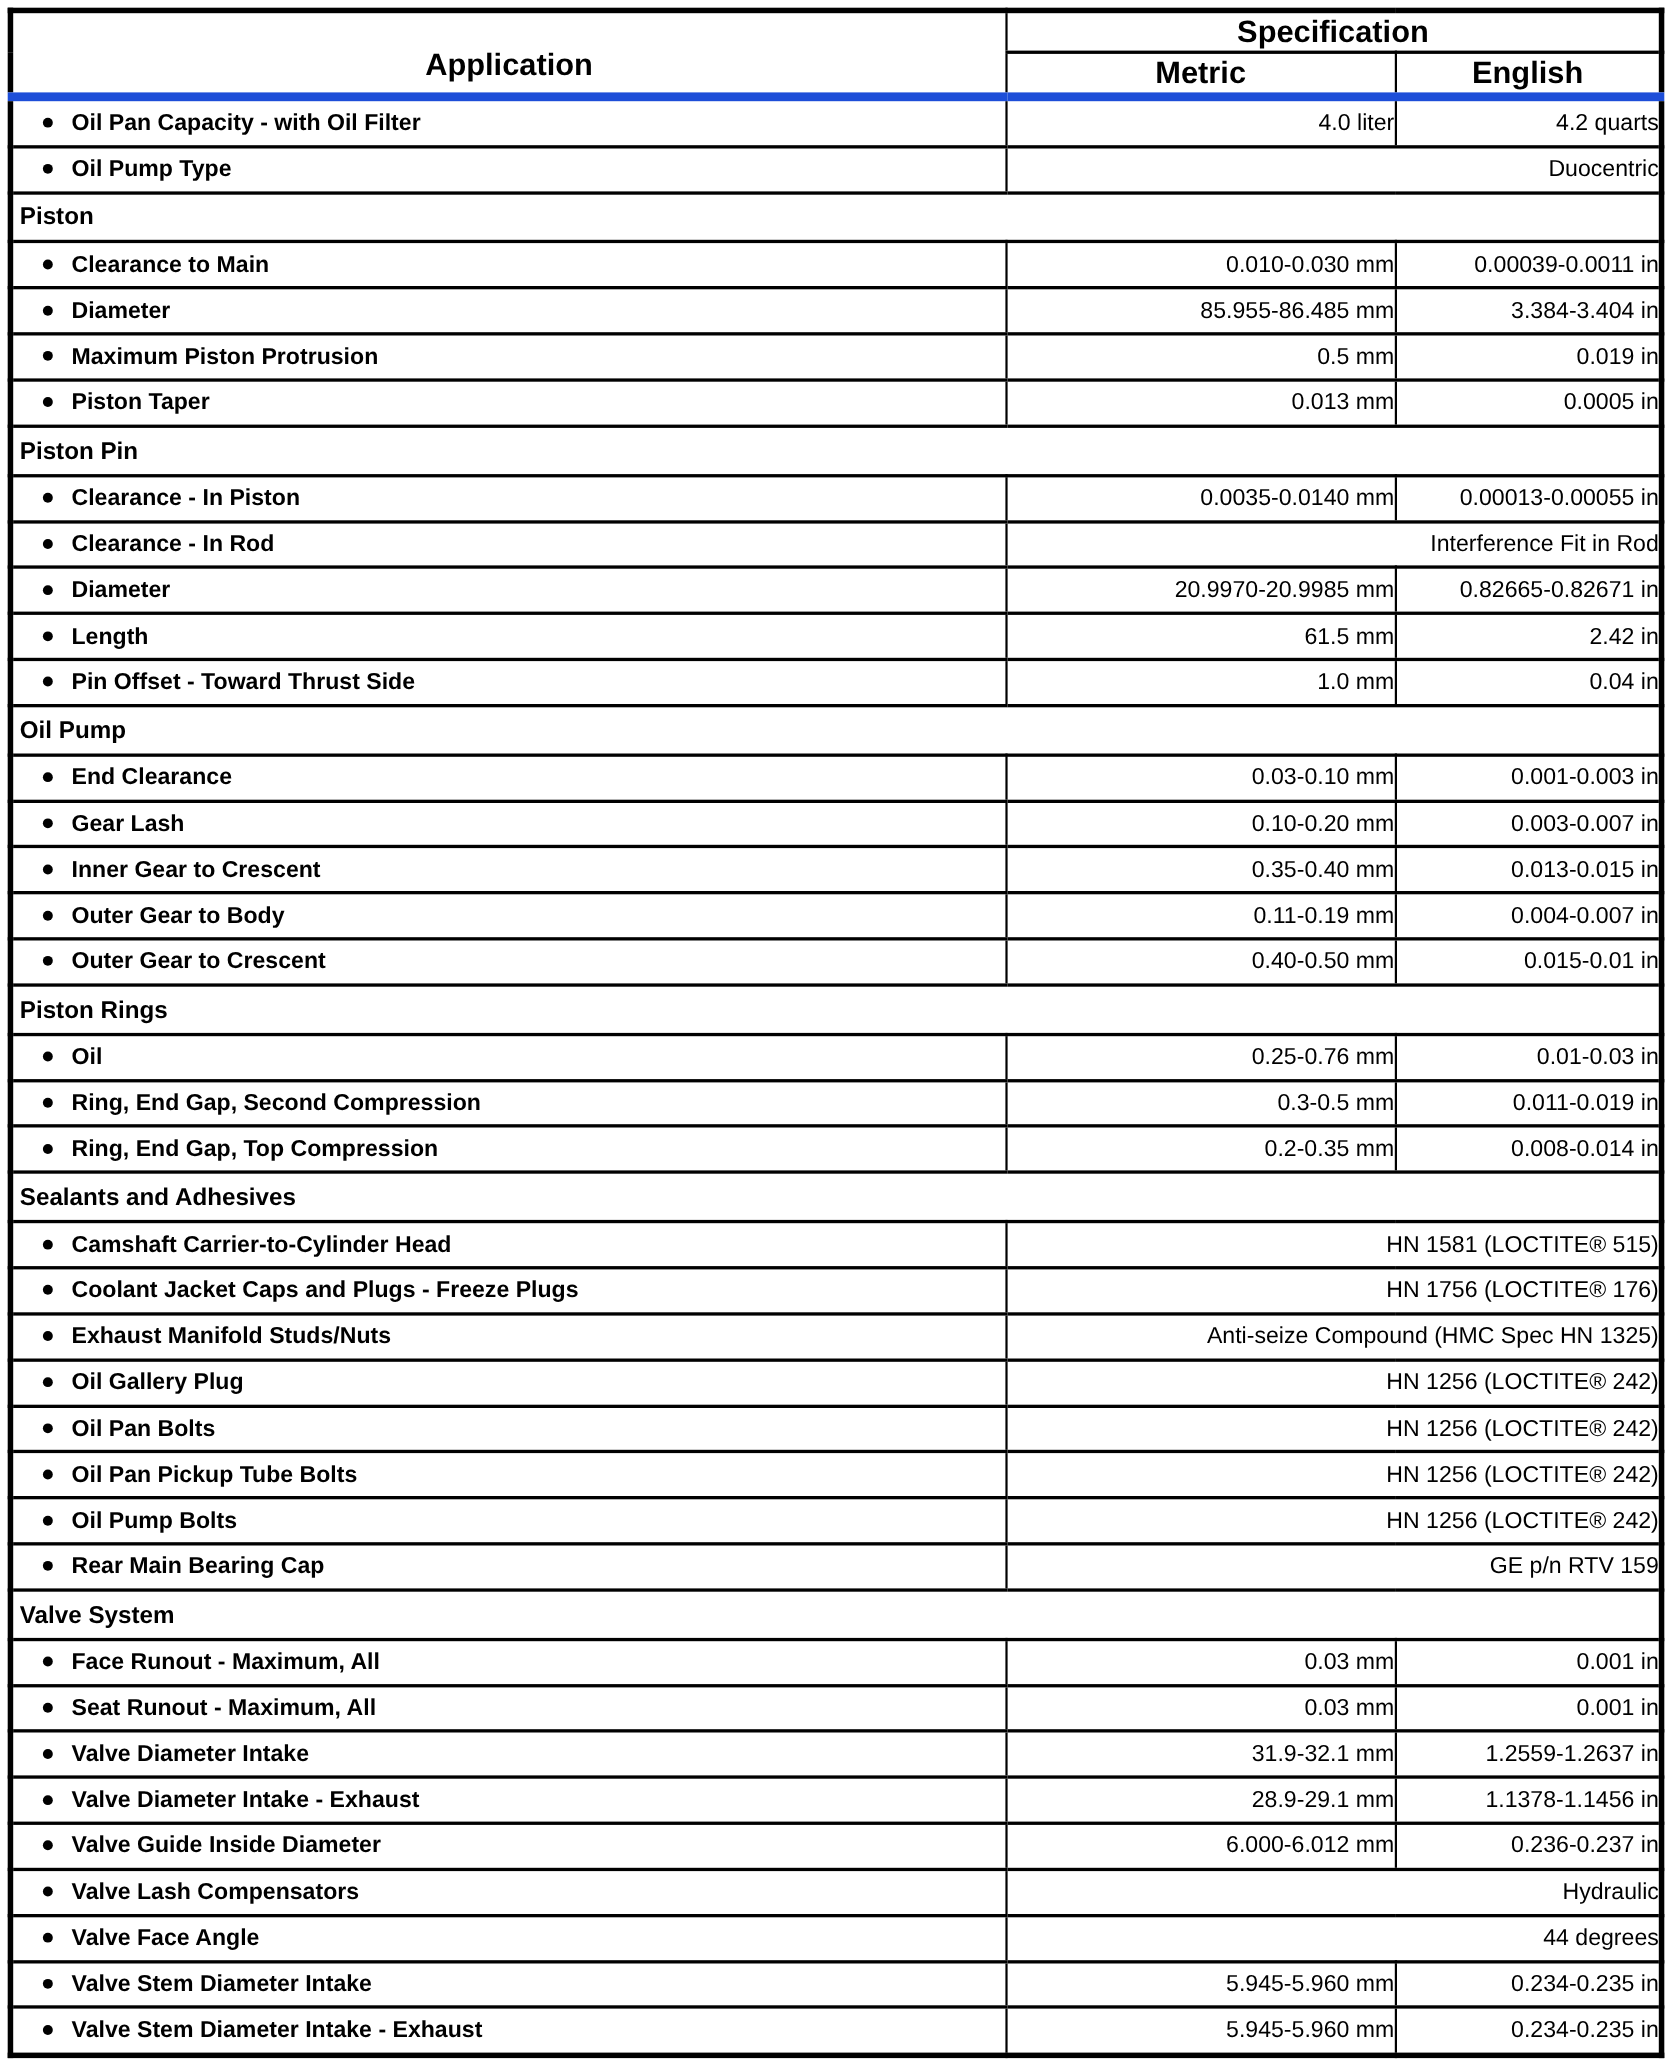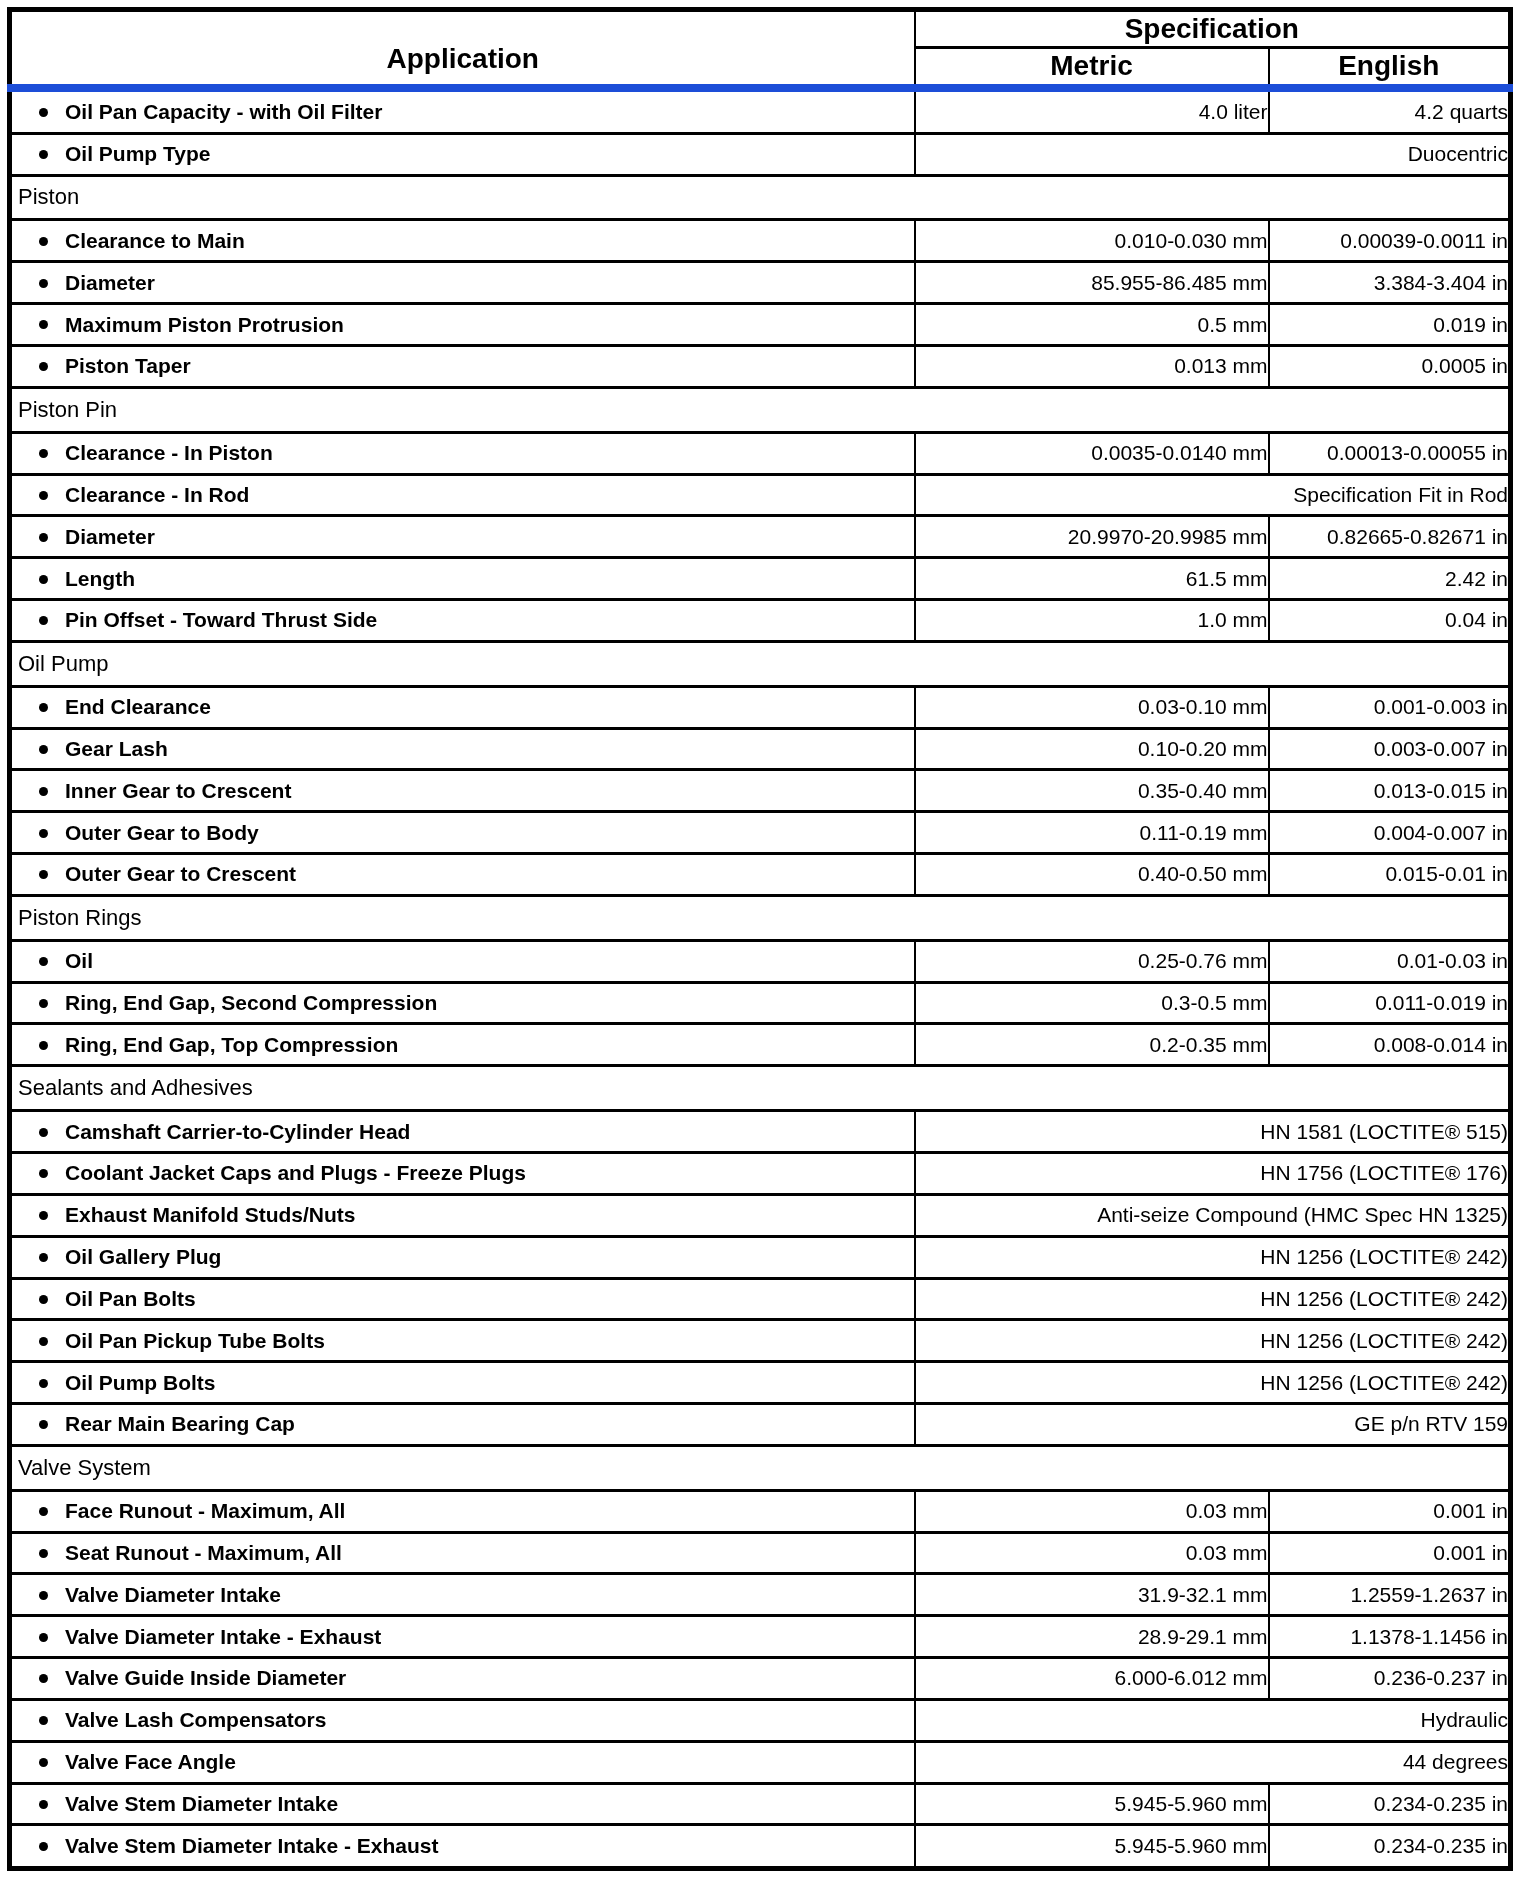--- a/index.html
+++ b/index.html
@@ -32,21 +32,21 @@
   thead tr.head-sub { height: 40px; }
   thead th {
     font-size: 28px; font-weight: bold;
     text-align: center; vertical-align: middle;
     background: #fff;
   }
   th.app-head { vertical-align: bottom; padding-bottom: 9px; }
   th.app-head, thead tr.head-sub th { border-bottom: 8px solid #1d4ed8; }
   tbody td { font-size: 21px; vertical-align: middle; }
   td.section-cell {
-    font-weight: normal; font-size: 22px;
+    font-weight: bold; font-size: 22px;
     text-align: left; padding-left: 6px;
   }
   td.label-cell { text-align: left; font-weight: bold; }
   .bullet {
     display: inline-block;
     width: 9px; height: 9px;
     background: #000; border-radius: 50%;
     margin: 0 17px 2px 27px;
     vertical-align: middle;
   }
@@ -108,21 +108,21 @@
         <tr>
           <td colspan="3" class="section-cell">Piston Pin</td>
         </tr>
         <tr>
           <td class="label-cell"><span class="bullet"></span><span>Clearance - In Piston</span></td>
           <td class="metric-cell">0.0035-0.0140 mm</td>
           <td class="english-cell">0.00013-0.00055 in</td>
         </tr>
         <tr>
           <td class="label-cell"><span class="bullet"></span><span>Clearance - In Rod</span></td>
-          <td colspan="2" class="spec-cell">Specification Fit in Rod</td>
+          <td colspan="2" class="spec-cell">Interference Fit in Rod</td>
         </tr>
         <tr>
           <td class="label-cell"><span class="bullet"></span><span>Diameter</span></td>
           <td class="metric-cell">20.9970-20.9985 mm</td>
           <td class="english-cell">0.82665-0.82671 in</td>
         </tr>
         <tr>
           <td class="label-cell"><span class="bullet"></span><span>Length</span></td>
           <td class="metric-cell">61.5 mm</td>
           <td class="english-cell">2.42 in</td>

